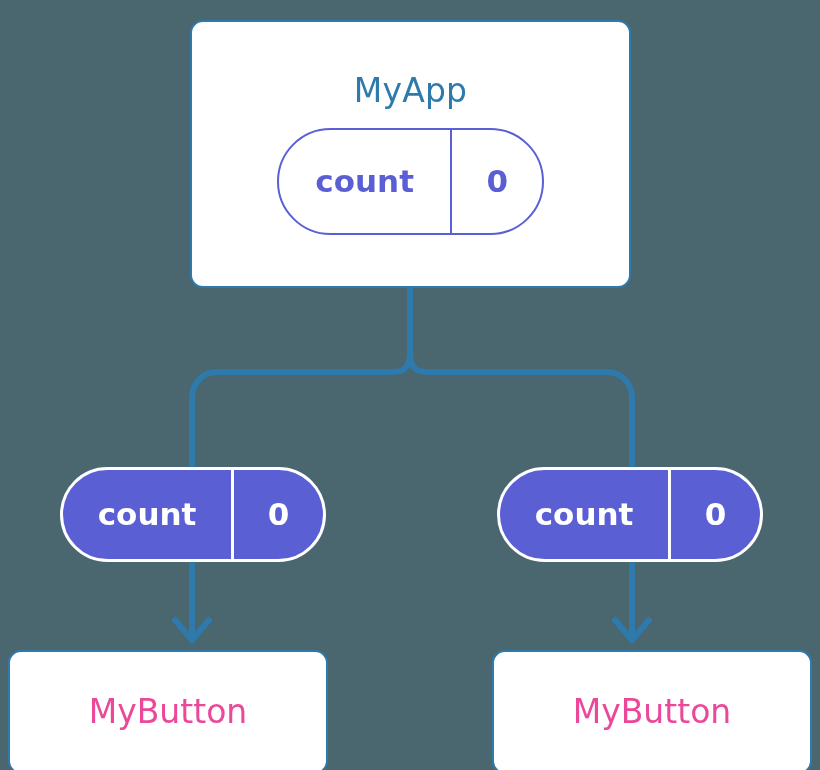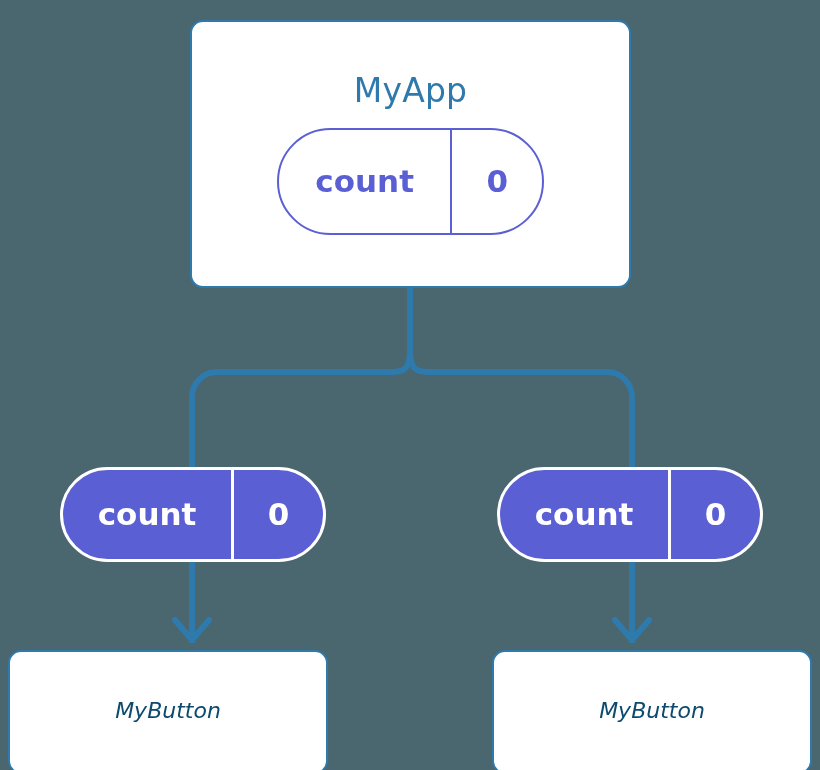--- a/index.html
+++ b/index.html
@@ -61,26 +61,25 @@
   }
 
   .leaf-box {
     height: 124px;
     justify-content: center;
   }
   #leaf-left  { left: 8px;   top: 650px; width: 320px; }
   #leaf-right { left: 492px; top: 650px; width: 320px; }
 
   .leaf-title {
-    color: #0c4a6e;
-    font-size: 22px;
+    color: #ec4899;
+    font-size: 33px;
     font-weight: 400;
     line-height: 1;
     margin-top: -2px;
-    font-style: italic;
   }
 
   
   .pill {
     position: absolute;
     box-sizing: border-box;
     display: flex;
     align-items: stretch;
     border-radius: 999px;
     z-index: 3;

